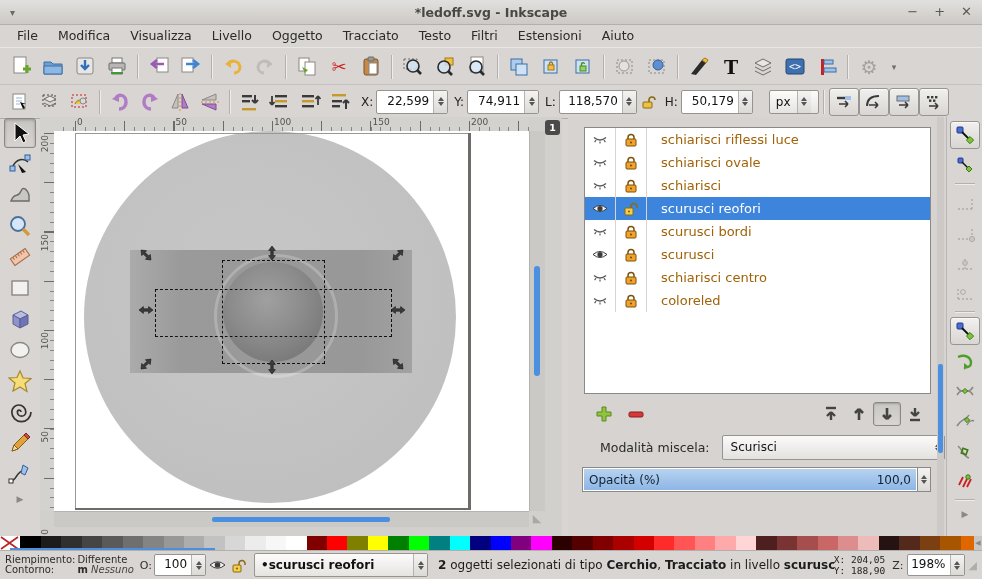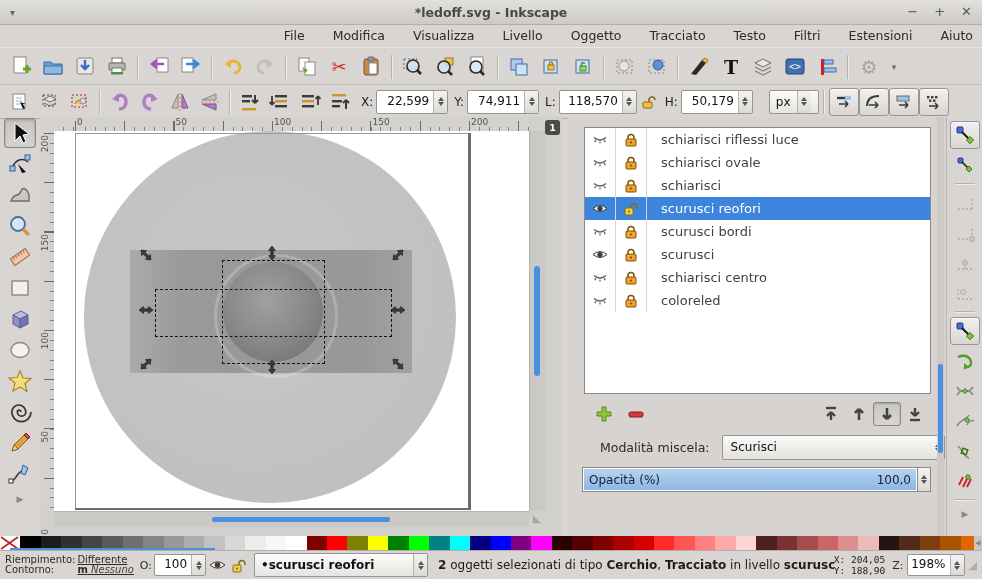--- a/index.html
+++ b/index.html
@@ -11,21 +11,21 @@
     background:linear-gradient(#e2e0de,#ccc9c6);border-bottom:1px solid #b2afac;
     display:flex;align-items:center;}
   .win-menu{margin-left:10px;color:#6b6966;font-size:10px;}
   .win-title{position:absolute;left:0;right:0;text-align:center;font-weight:bold;
     font-size:12.5px;color:#4a4845;pointer-events:none;}
   .win-btns{margin-left:auto;margin-right:10px;display:flex;gap:16px;color:#5c5a57;
     font-size:13px;z-index:2;}
   .win-btns span{cursor:default;line-height:24px;}
   
   .menubar{position:absolute;top:24px;left:0;right:0;height:23px;display:flex;
-    align-items:center;padding-left:8px;gap:10px;justify-content:flex-end;}
+    align-items:center;padding-left:8px;gap:2px;}
   .menu-item{padding:2px 9px;font-size:12.5px;color:#2b2b2b;border-radius:2px;}
   
   .toolbar1{position:absolute;top:47px;left:0;right:0;height:37px;border-top:1px solid #e8e6e4;
     display:flex;align-items:center;padding:0 5px;}
   .toolbar2{position:absolute;top:84px;left:0;right:0;height:33px;
     border-top:1px solid #c4c2c0;border-bottom:1px solid #aeaba8;
     display:flex;align-items:center;padding:0 5px;}
   .tbtn{width:30px;height:28px;border:1px solid transparent;border-radius:3px;
     display:flex;align-items:center;justify-content:center;flex:none;}
   .tbtn.small{width:28px;height:26px;}
@@ -101,21 +101,21 @@
   .canvas-badge{position:absolute;left:505px;top:3px;width:15px;height:15px;background:#4c4a48;
     border-radius:3px;color:#fff;font-size:9.5px;font-weight:bold;text-align:center;line-height:15px;}
   
   .splitter{position:absolute;left:562px;top:117px;width:6px;height:419px;}
   .splitter .grip{position:absolute;left:2px;top:200px;width:2px;height:16px;
     background:repeating-linear-gradient(to bottom,#8a8886 0 2px,transparent 2px 5px);}
   
   .dock{position:absolute;left:568px;top:117px;width:378px;height:419px;background:#d6d3d0;}
   .layer-list{position:absolute;left:16px;top:10px;width:345px;height:265px;background:#fff;
     border:1px solid #8b8986;overflow:hidden;}
-  .layer-row{display:flex;align-items:center;height:23px;font-size:13px;color:#404040;}
+  .layer-row{display:flex;align-items:center;height:23px;font-size:13px;color:#a16207;}
   .layer-row .cell{width:30px;flex:none;height:23px;display:flex;align-items:center;
     justify-content:center;border-right:1px solid #d8d6d3;}
   .layer-row .cell + .cell{border-right:1px solid #d8d6d3;}
   .layer-name{padding-left:14px;white-space:nowrap;}
   .layer-row.selected{background:#3d85dc;color:#fff;}
   .eye-open,.lock-open{display:none;}
   .layer-row.visible .eye-open{display:block;}
   .layer-row.unlocked .lock-open{display:block;}
   .list-btn-row{position:absolute;left:16px;top:284px;width:345px;height:26px;display:flex;align-items:center;}
   .mini-btn{width:26px;height:22px;display:flex;align-items:center;justify-content:center;
@@ -149,21 +149,21 @@
   .swatch{height:14px;}
   .swatch.none{background:#fff;position:relative;}
   .palette-scroll{position:absolute;left:10px;top:547.5px;width:205px;height:2.5px;background:#4a8fe0;z-index:3;}
   .palette-arrow{position:absolute;right:0px;top:536px;width:8px;height:14px;color:#8a8885;
     font-size:7px;line-height:14px;text-align:center;z-index:3;background:#c8c6c3;}
   
   .statusbar{position:absolute;left:0;top:550px;width:982px;height:29px;background:#d8d5d2;
     border-top:1px solid #b2afac;display:flex;align-items:center;padding:0 5px;box-sizing:border-box;}
   .fs-block{font-size:10px;line-height:10.5px;color:#2b2b2b;flex:none;margin-right:2px;}
   .fs-block table{border-collapse:collapse;} .fs-block td{padding:0 2px 0 0;}
-  .fs-val{padding-left:8px;text-decoration:underline;} .fs-m{font-weight:bold;} .fs-ital{font-style:italic;color:#444;}
+  .fs-val{padding-left:8px;} .fs-m{font-weight:bold;} .fs-ital{font-style:italic;color:#444;}
   .sb-o-label{font-size:11px;margin:0 2px 0 2px;}
   .sb-icon{margin:0 3px;flex:none;}
   .layer-combo{width:172px;margin-left:4px;}
   .layer-combo .val{flex:1;font-weight:bold;font-size:12px;}
   .sb-msg{margin-left:10px;white-space:nowrap;overflow:hidden;flex:1;font-size:12px;color:#1d1d1d;}
   .sb-msg b{font-weight:bold;}
   .xy-block{font-family:"DejaVu Sans Mono","Liberation Mono",monospace;font-size:9.5px;
     line-height:11px;color:#222;text-align:left;flex:none;margin-right:4px;}
   .sb-z-label{font-size:11px;margin:0 3px;}
   .grip{flex:none;color:#b0aeab;font-size:11px;margin-left:4px;}

